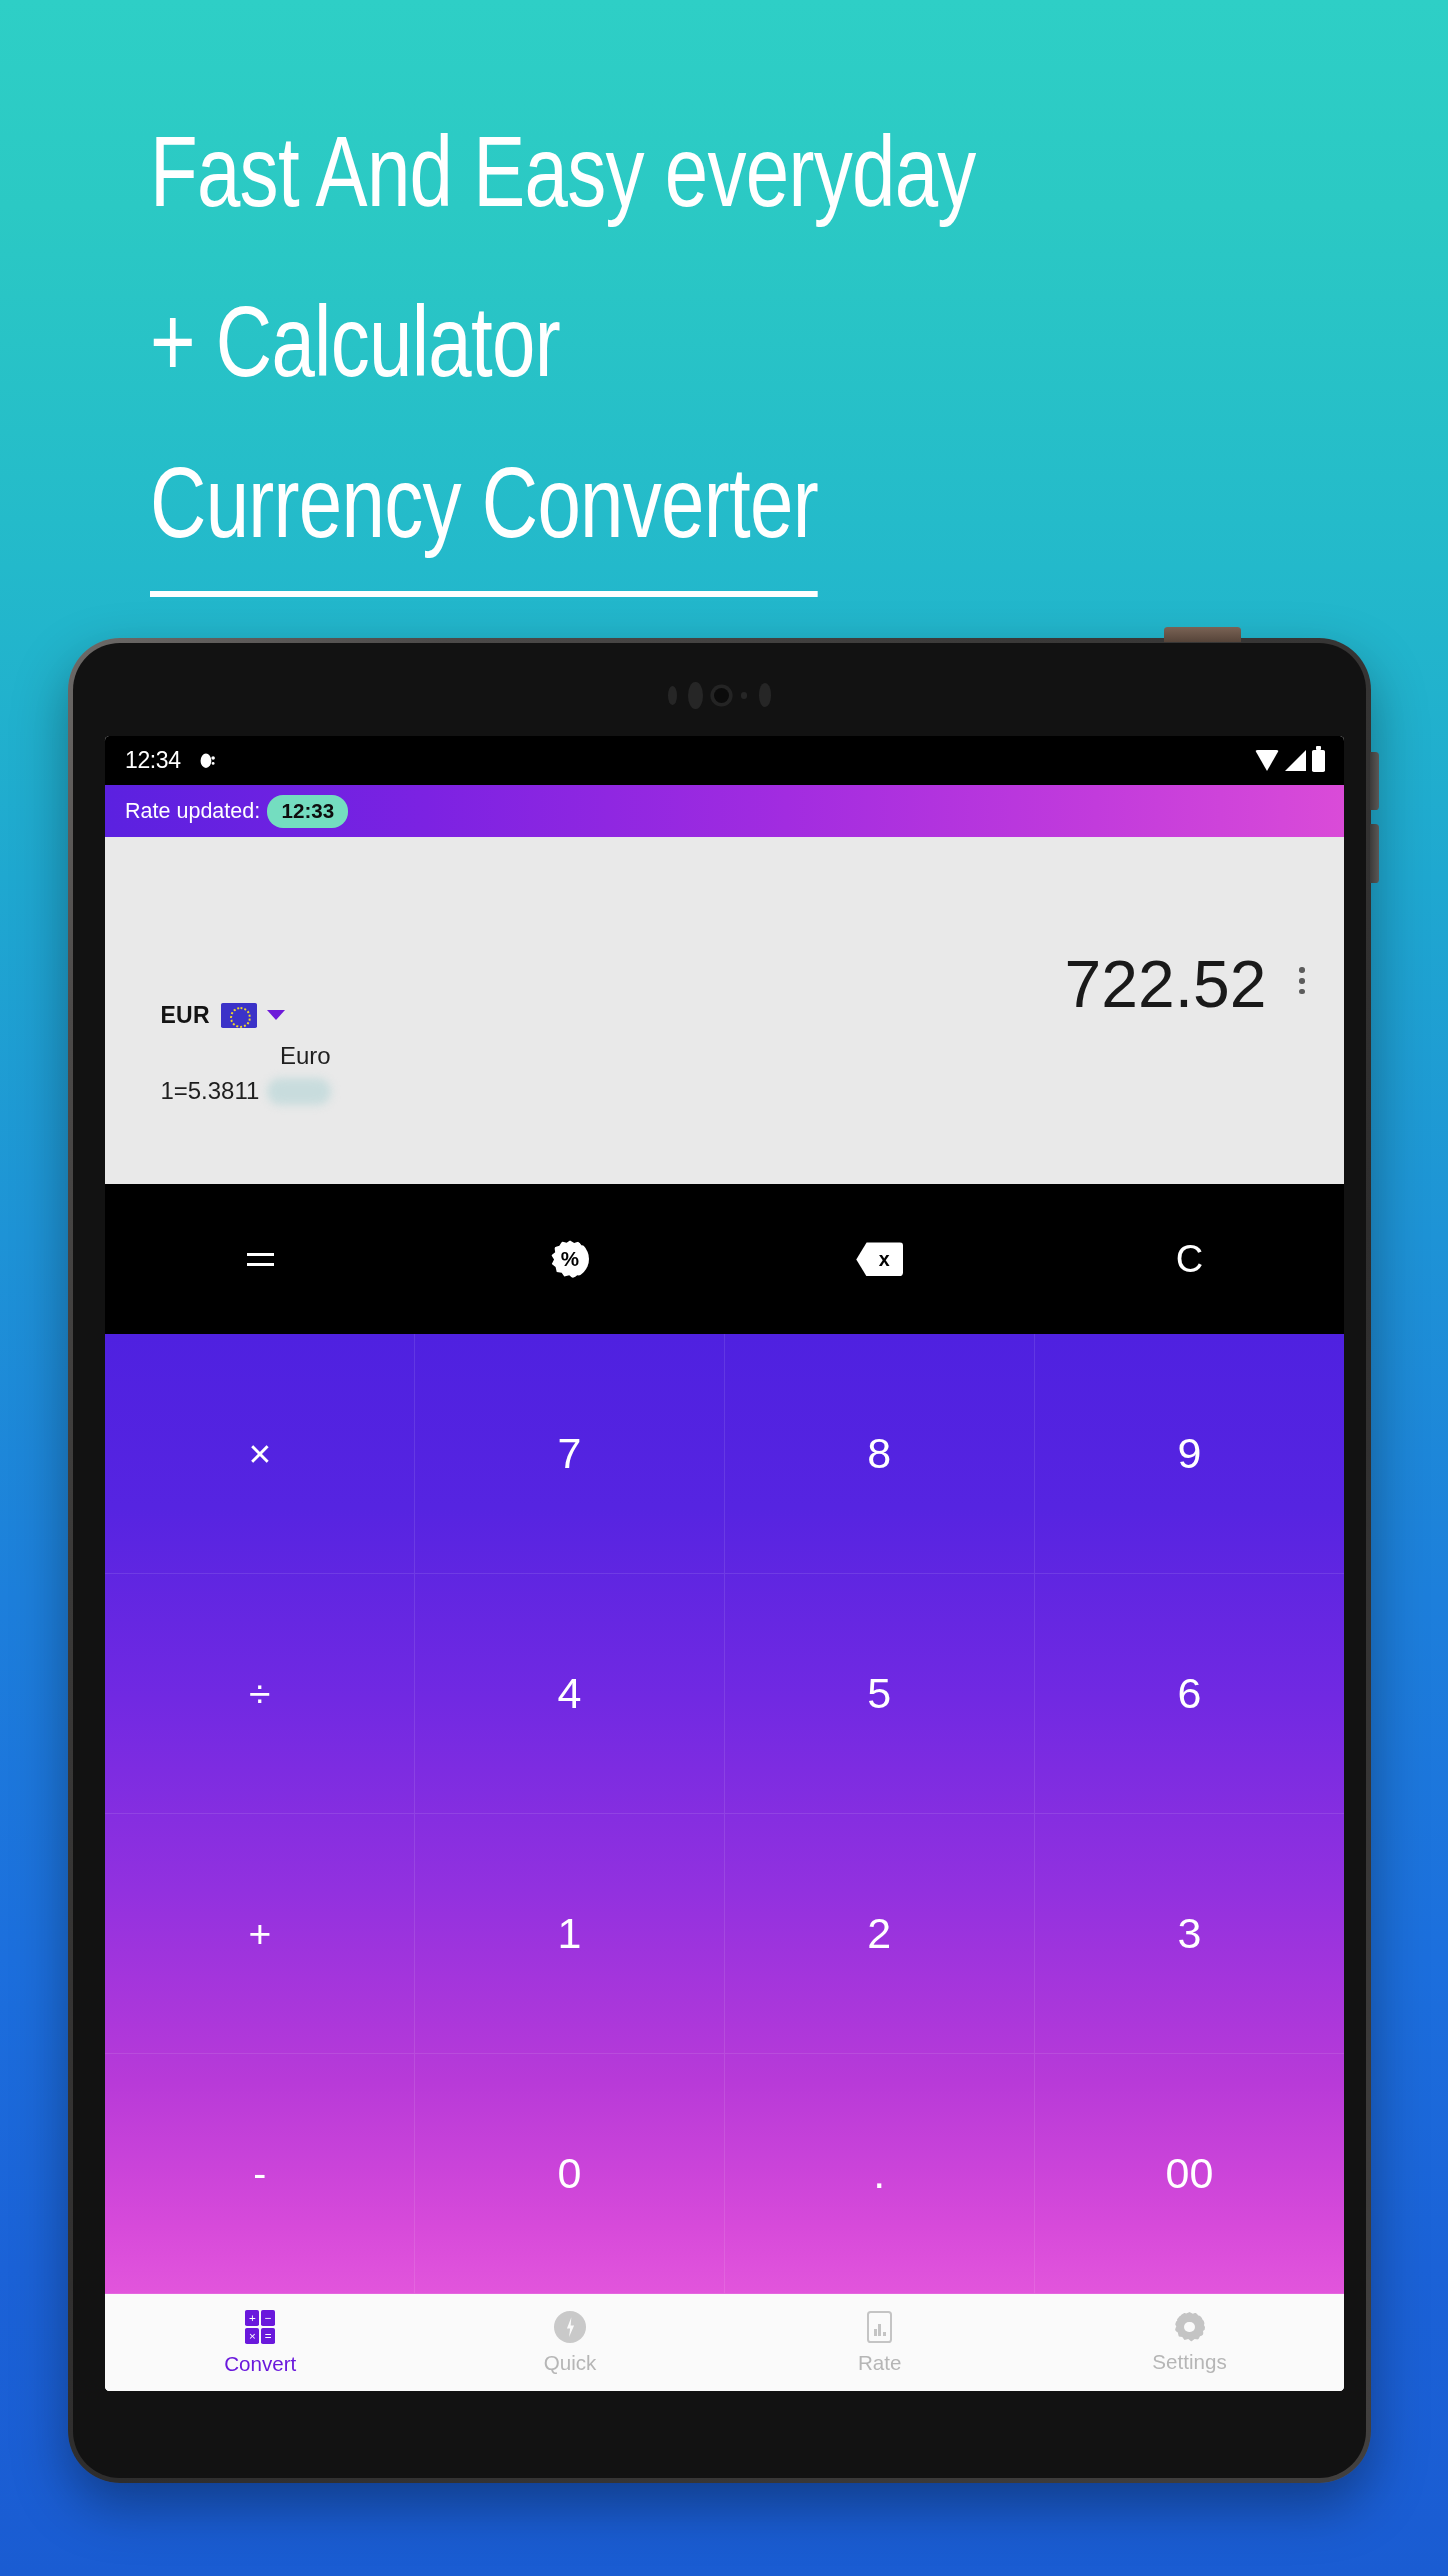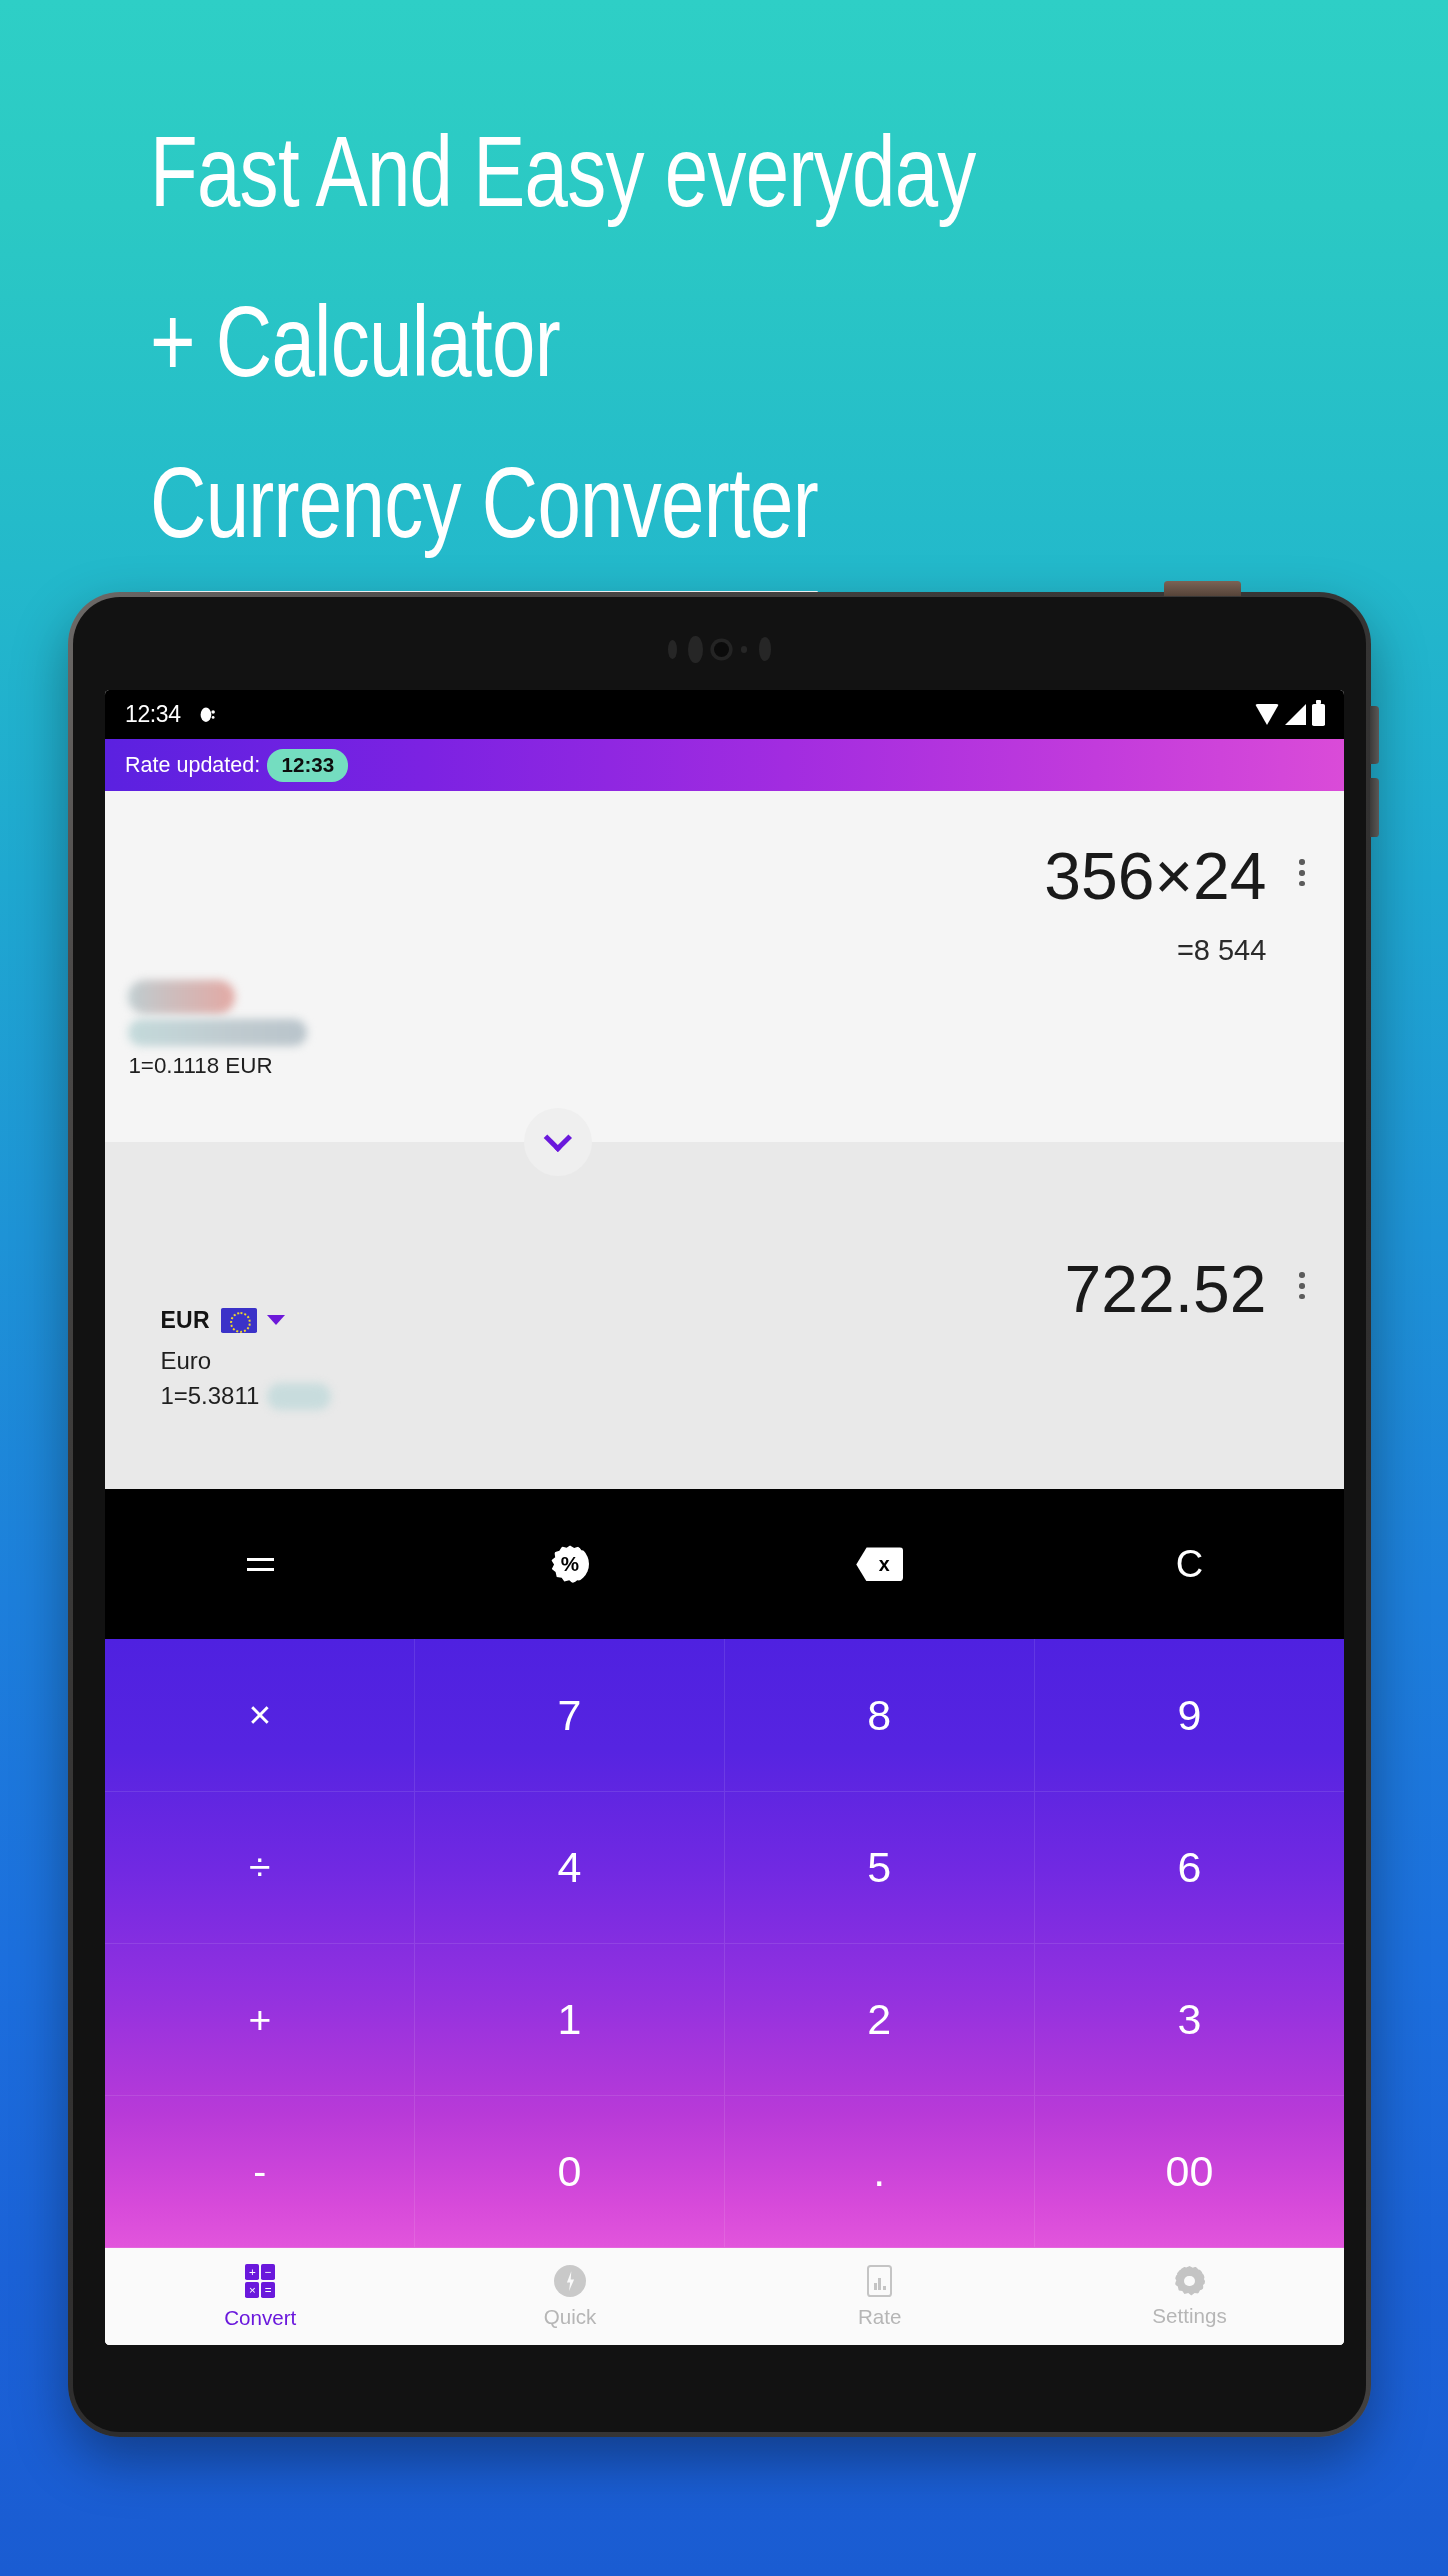--- a/index.html
+++ b/index.html
@@ -49,23 +49,24 @@
     padding-bottom: 12.5px;
     line-height: 152px;
   }
   .headline-row { height: 170px; }
   .headline-row.r2 { height: 179px; }
 
   
   .tablet {
     position: absolute;
     left: 68px;
-    top: 592px;
+    top: 638px;
     width: 1303px;
     height: 1845px;
+    text-align: right;
   }
   .tablet-frame {
     position: absolute;
     inset: 0;
     border-radius: 52px;
     background: linear-gradient(135deg, #6d6a68 0%, #4c4a49 12%, #3a3938 30%, #2e2d2d 60%, #42403f 100%);
     box-shadow: 0 23px 54px rgba(0,0,0,0.35);
   }
   .tablet-body {
     position: absolute;
@@ -516,46 +517,20 @@
           <span class="ic-signal"></span>
           <span class="ic-batt"></span>
         </span>
       </div>
 
       <div class="ratebar">
         <span class="ratebar-label">Rate updated:</span>
         <span class="ratebar-pill">12:33</span>
       </div>
 
-      <div class="panel top">
-        <div class="amount-row">
-          <span class="amount">356×24</span>
-          <span class="kebab">
-              <i></i>
-              <i></i>
-              <i></i>
-            </span>
-        </div>
-        <div class="amount-row" style="padding-top:25px">
-          <span style="font-size:29px;color:#2a2a2a;">=8 544</span>
-          <span style="width:39px;margin-left:16px;"></span>
-        </div>
-
-        <div class="cur-block">
-          <span class="blur-pill p-code"></span>
-          <span class="blur-pill p-name"></span>
-          <div class="cur-rate-row">
-            <span class="cur-rate" style="font-size:22.4px">1=0.1118 EUR</span>
-          </div>
-        </div>
-
-        <div class="swap-btn">
-          <span class="chev"></span>
-        </div>
-      </div>
 
       <div class="panel bottom">
         <div class="amount-row" style="padding-top:114px">
           <span class="amount">722.52</span>
           <span class="kebab">
               <i></i>
               <i></i>
               <i></i>
             </span>
         </div>

